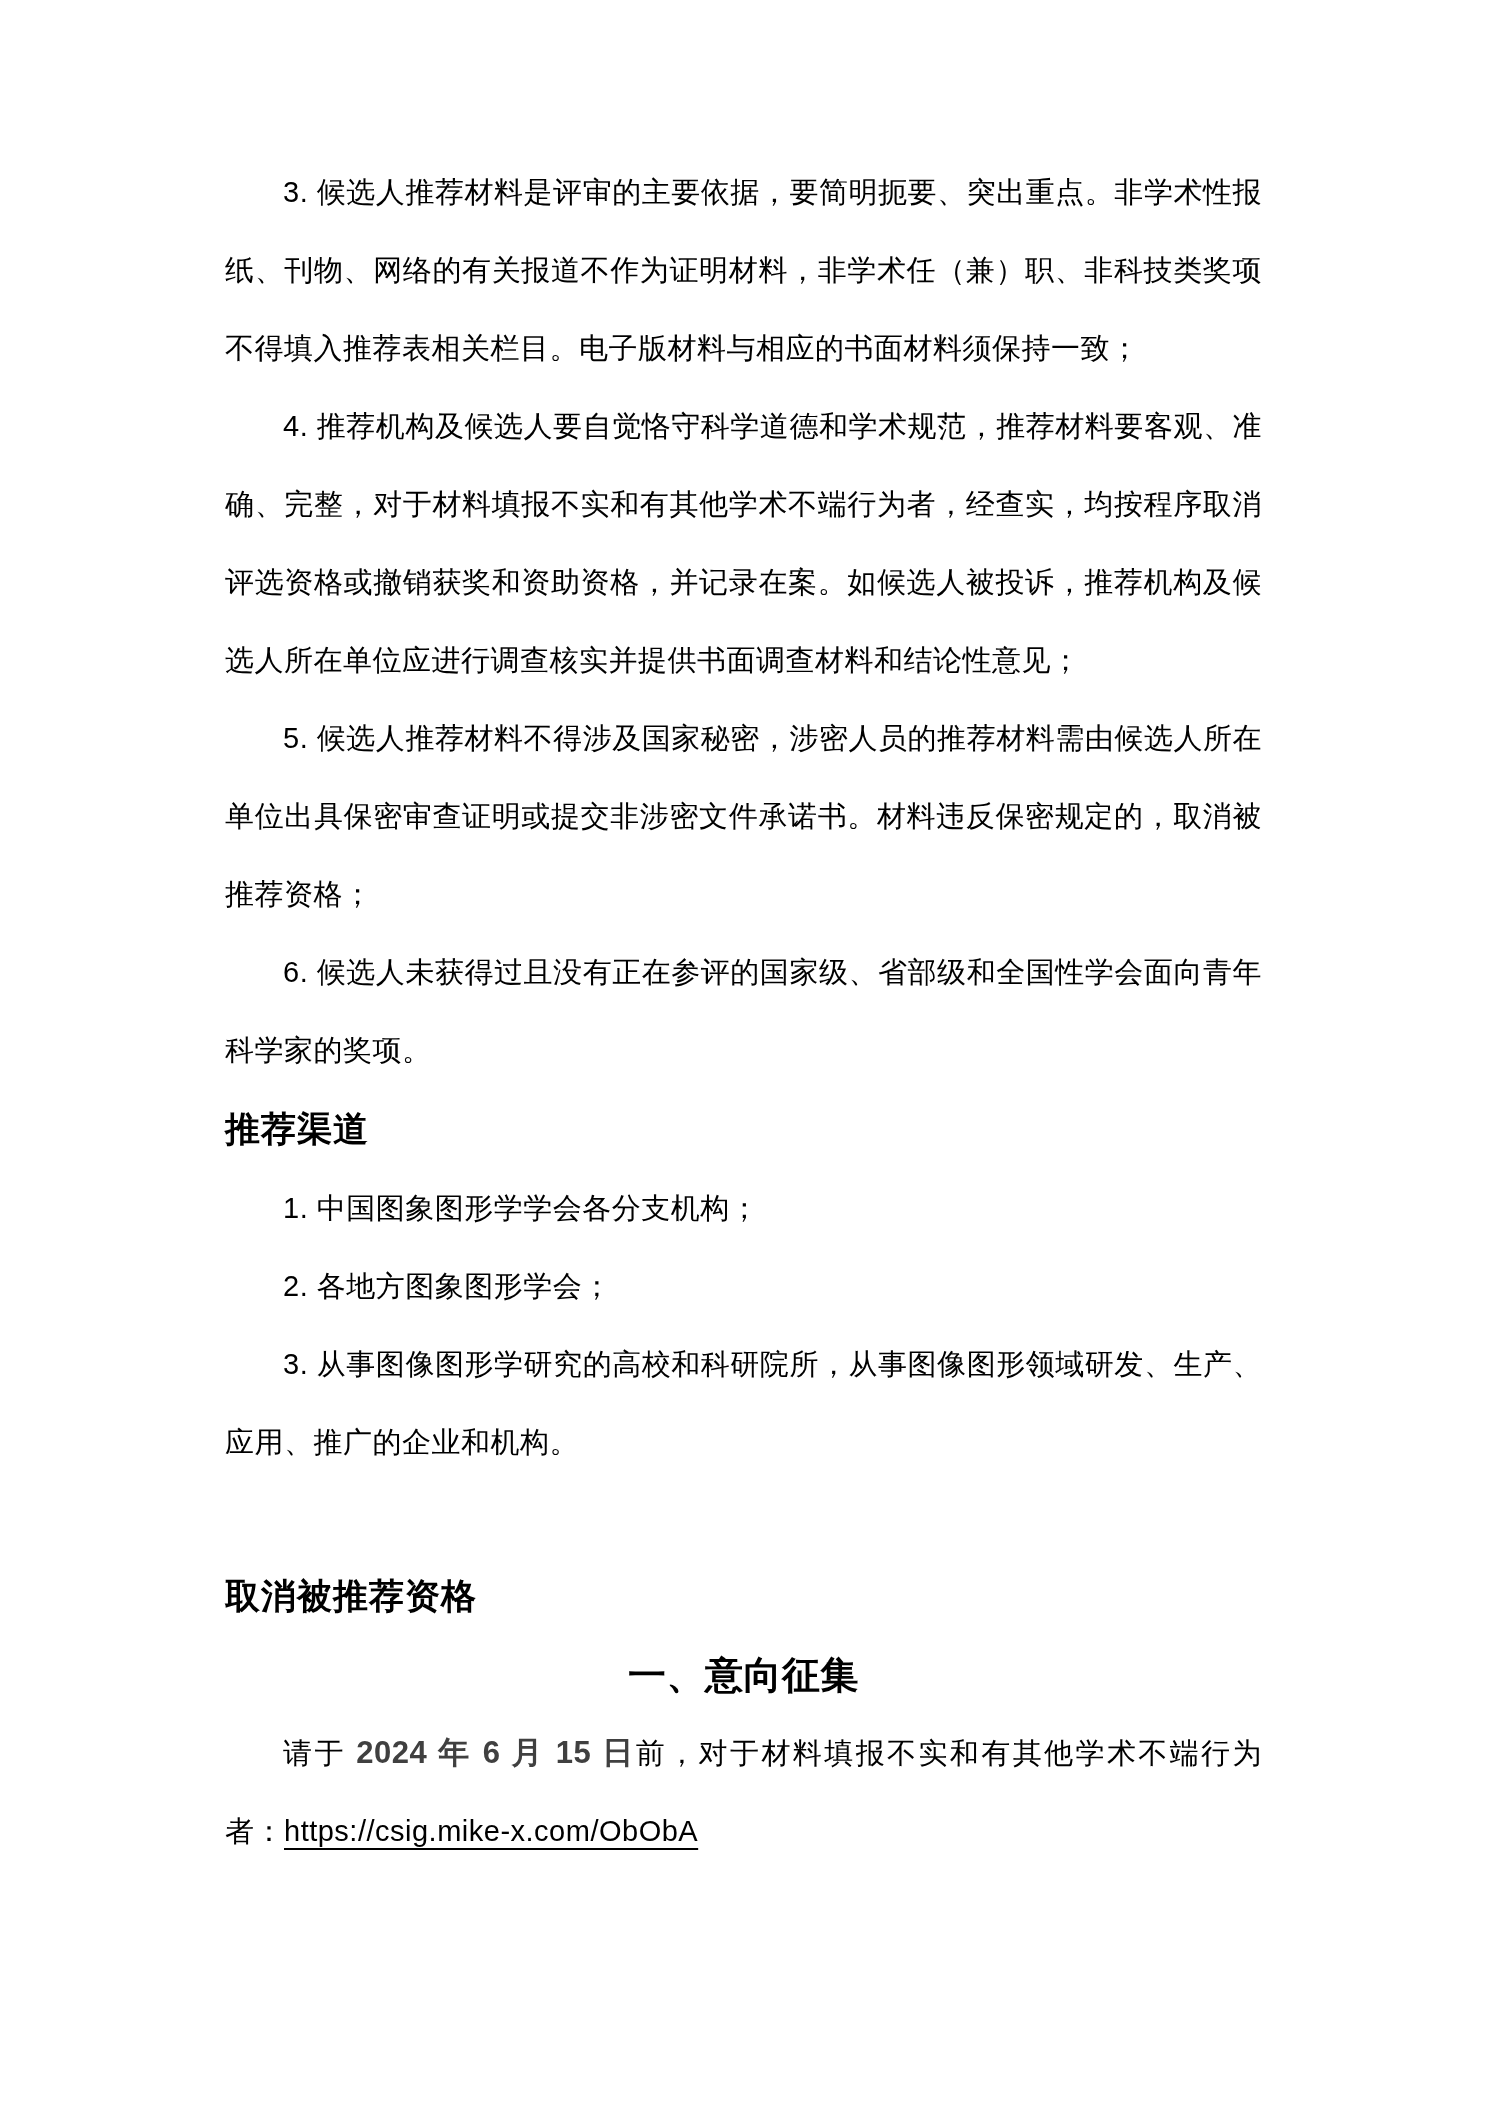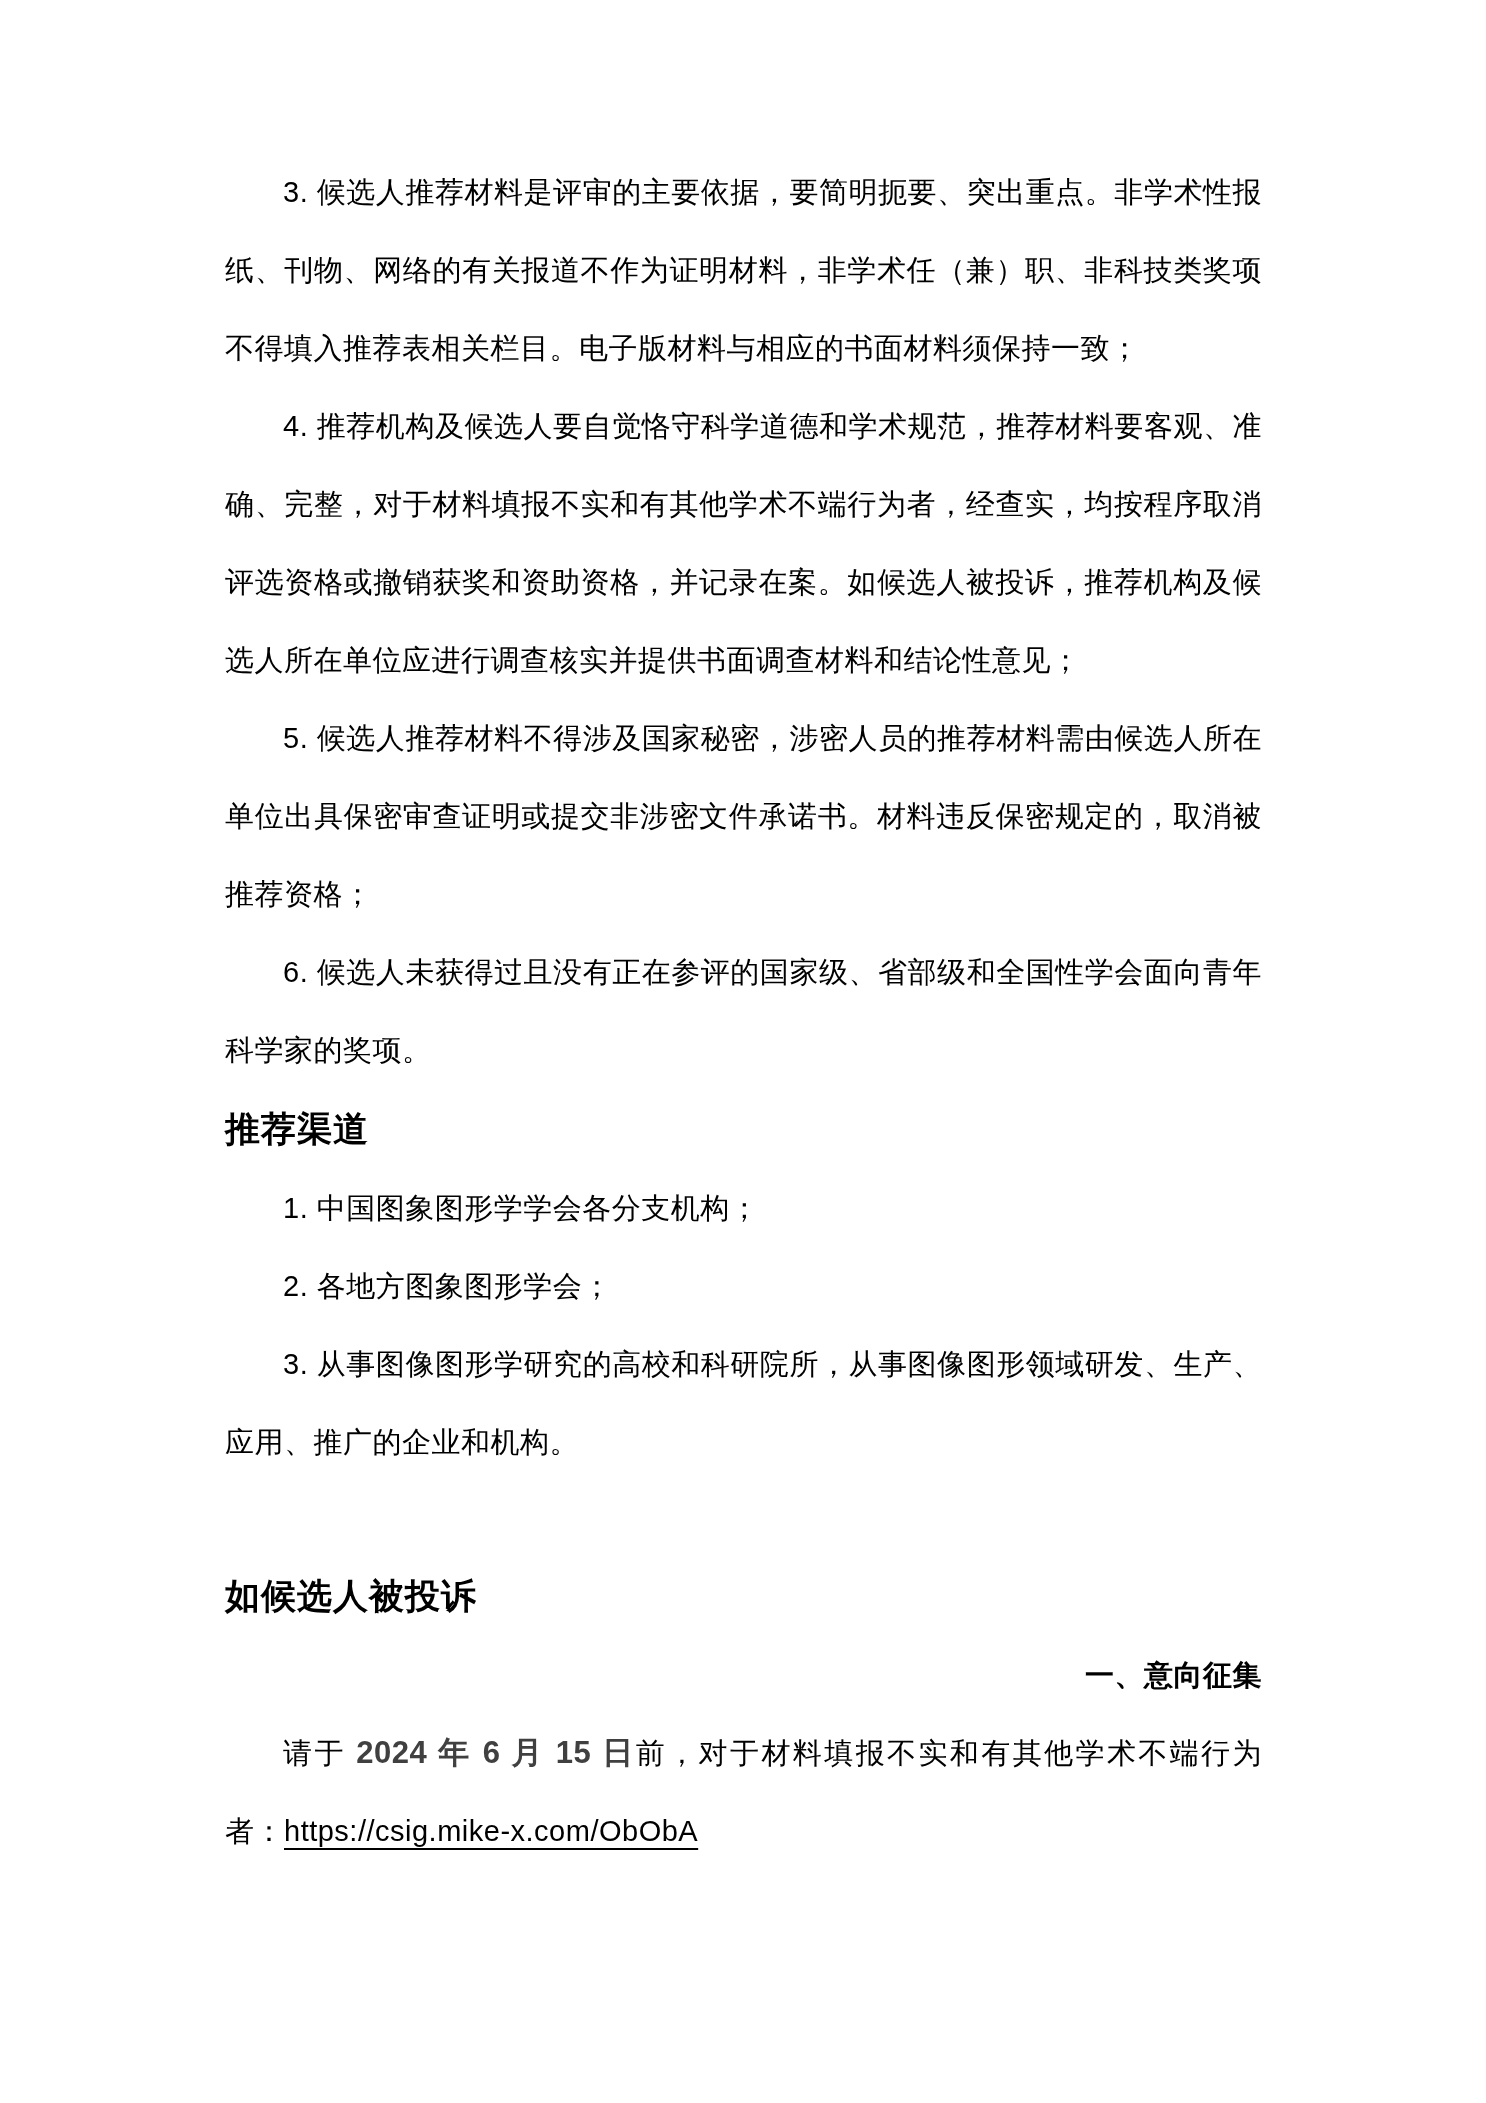--- a/index.html
+++ b/index.html
@@ -35,24 +35,24 @@
     line-height: 80px;
     font-weight: bold;
     text-align: left;
     letter-spacing: 1px;
   }
   h2.section-title.spaced {
     margin-top: 75px;
   }
   .subsection-heading {
     margin: 0;
-    font-size: 29px;
+    font-size: 38px;
     line-height: 78px;
     font-weight: bold;
-    text-align: right;
+    text-align: center;
     text-indent: 0;
   }
   .deadline {
     color: #404040;
     font-weight: bold;
     font-size: 31px;
   }
   a.reg-link {
     color: #000000;
     text-decoration: underline;
@@ -74,20 +74,20 @@
   </section>
 
   <h2 class="section-title">推荐渠道</h2>
 
   <section class="body-text">
     <p class="item">1. 中国图象图形学学会各分支机构；</p>
     <p class="item">2. 各地方图象图形学会；</p>
     <p class="item">3. 从事图像图形学研究的高校和科研院所，从事图像图形领域研发、生产、应用、推广的企业和机构。</p>
   </section>
 
-  <h2 class="section-title spaced">如候选人被投诉</h2>
+  <h2 class="section-title spaced">取消被推荐资格</h2>
 
   <section class="body-text">
     <p class="subsection-heading">一、意向征集</p>
     <p class="sentence"><span>请于 </span><span class="deadline">2024 年 6 月 15 日</span><span>前，对于材料填报不实和有其他学术不端行为者：</span><a href="#" class="reg-link">https://csig.mike-x.com/ObObA</a></p>
   </section>
 
 </div>
 
 </body></html>

